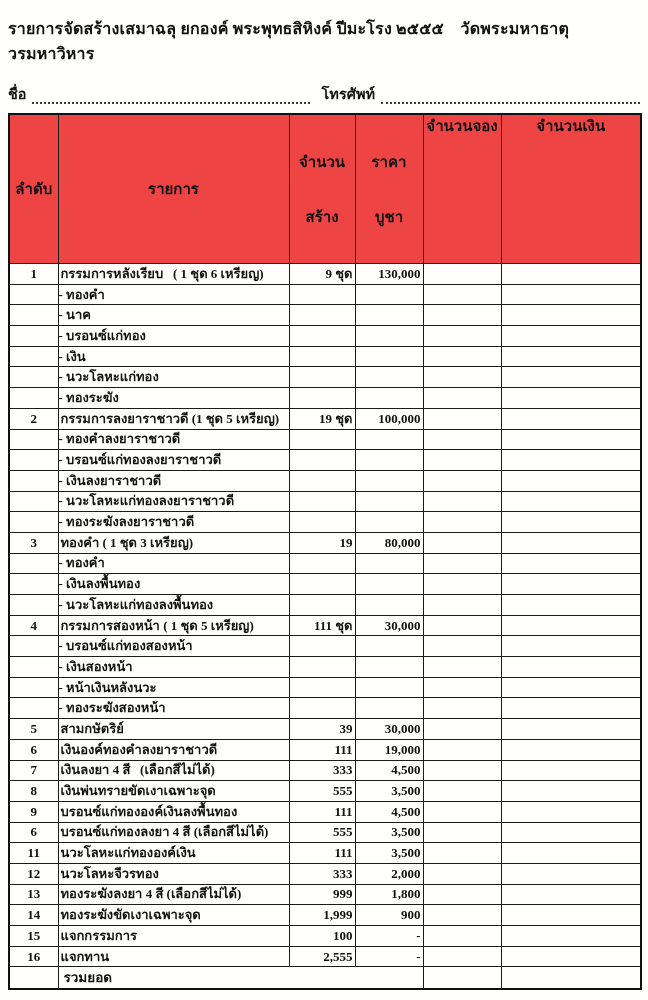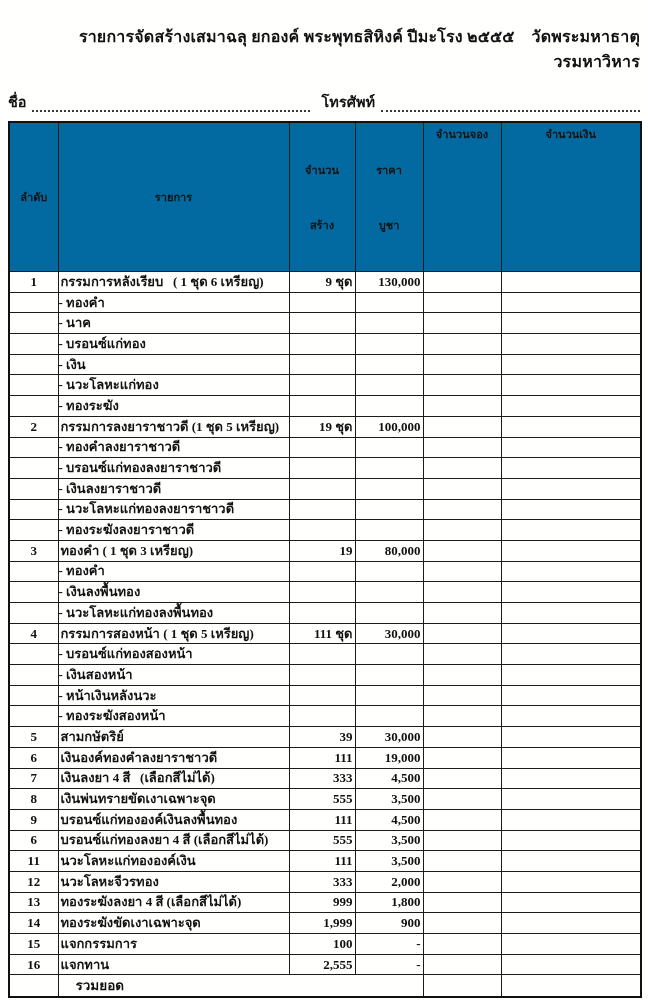--- a/index.html
+++ b/index.html
@@ -13,22 +13,22 @@
     position: relative;
     width: 648px;
     height: 1000px;
     background: #fffffe;
     overflow: hidden;
     font-weight: bold;
   }
   .inner { padding: 8px 8px 0 8px; }
 
   .title {
-    margin-top: 16px;
-    text-align: right;
+    margin-top: 8px;
+    text-align: left;
     font-size: 16px;
     font-weight: bold;
     white-space: pre-wrap;
     letter-spacing: 0.2px;
   }
 
   .fill-line {
     display: flex;
     align-items: flex-end;
     font-size: 14.5px;
@@ -60,37 +60,37 @@
 
   table.order th, table.order td {
     border: 1px solid #1b1b1b;
     padding: 0 2px;
     overflow: hidden;
     white-space: pre-wrap;
     line-height: 18px;
   }
   table.order { border: 2px solid #111; }
   thead th {
-    background: #0369a1;
-    font-size: 11px;
+    background: #ef4444;
+    font-size: 15px;
     height: 40px;
     text-align: center;
     font-weight: bold;
   }
   thead th.va-top { vertical-align: top; padding-top: 2px; }
   thead th div { line-height: 19px; }
 
   tbody tr { height: 20.7px; }
   td.c-no { text-align: center; }
   td.c-item { padding-left: 5px; }
   td.c-item.sub { padding-left: 0; }
   td.c-qty { text-align: right; padding-right: 3px; margin-left: 25px; }
   td.c-price { text-align: right; padding-right: 14px; }
   tr.total-row td { height: 20.7px; }
-  tr.total-row td.total-label { padding-left: 17px; font-size: 13.5px; }
+  tr.total-row td.total-label { padding-left: 5px; font-size: 13.5px; }
 </style>
 </head>
 <body>
 
 <div class="page">
   <div class="inner">
 
     <div class="title">รายการจัดสร้างเสมาฉลุ ยกองค์ พระพุทธสิหิงค์ ปีมะโรง ๒๕๕๕    วัดพระมหาธาตุวรมหาวิหาร</div>
 
     <div class="fill-line">

